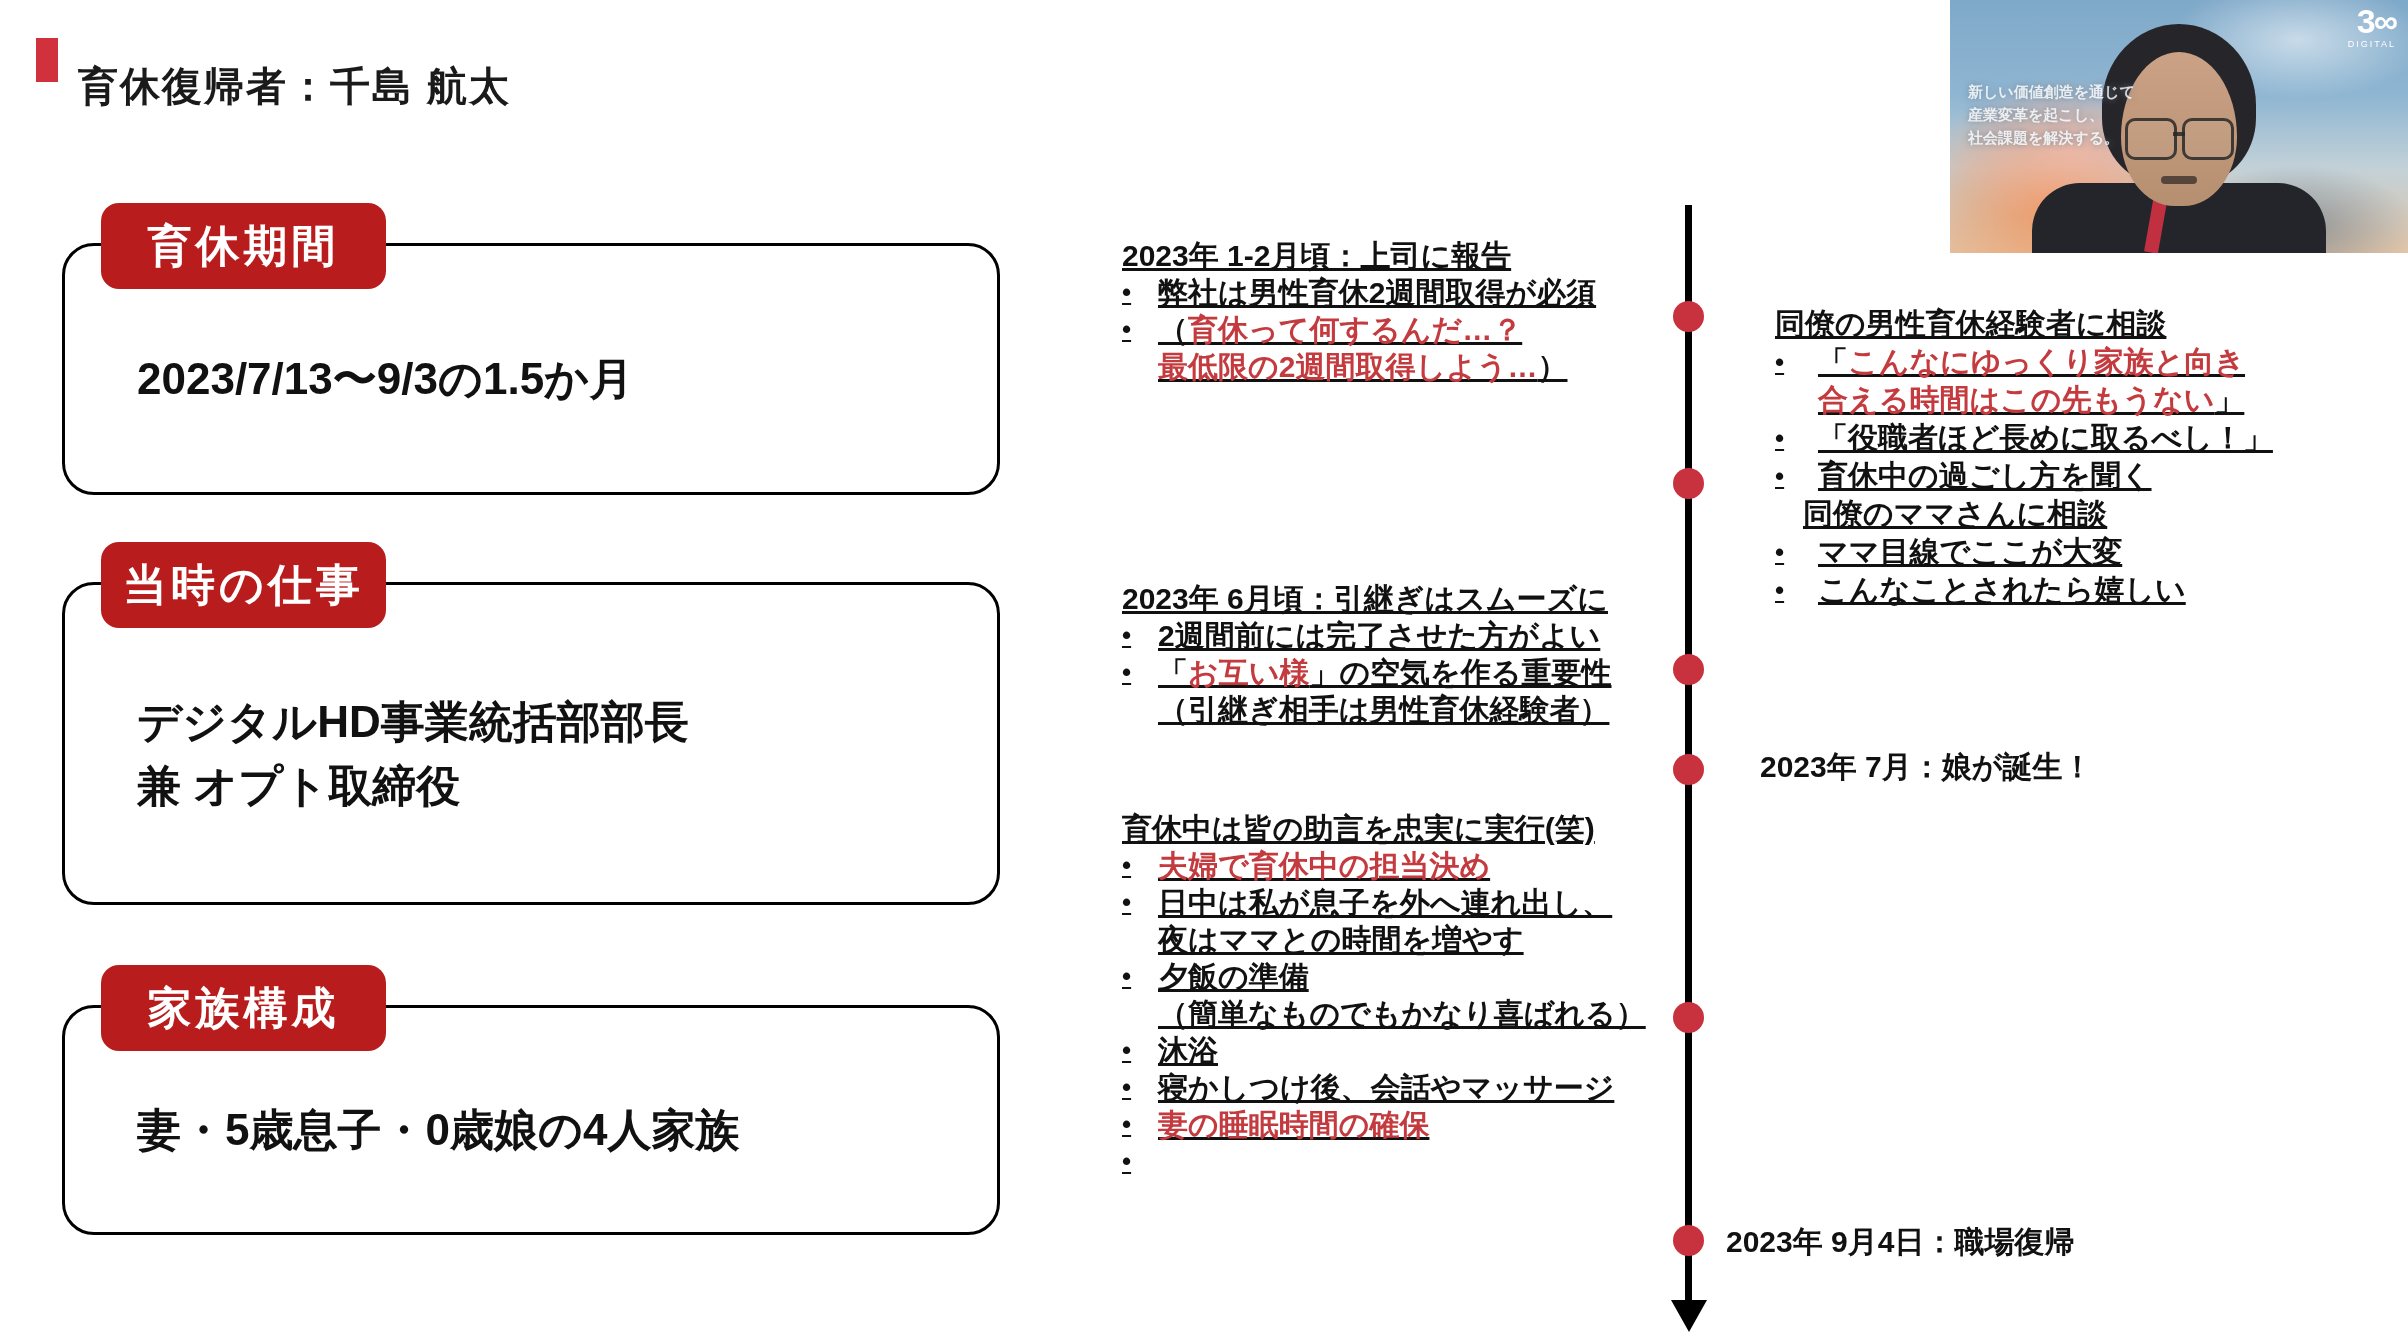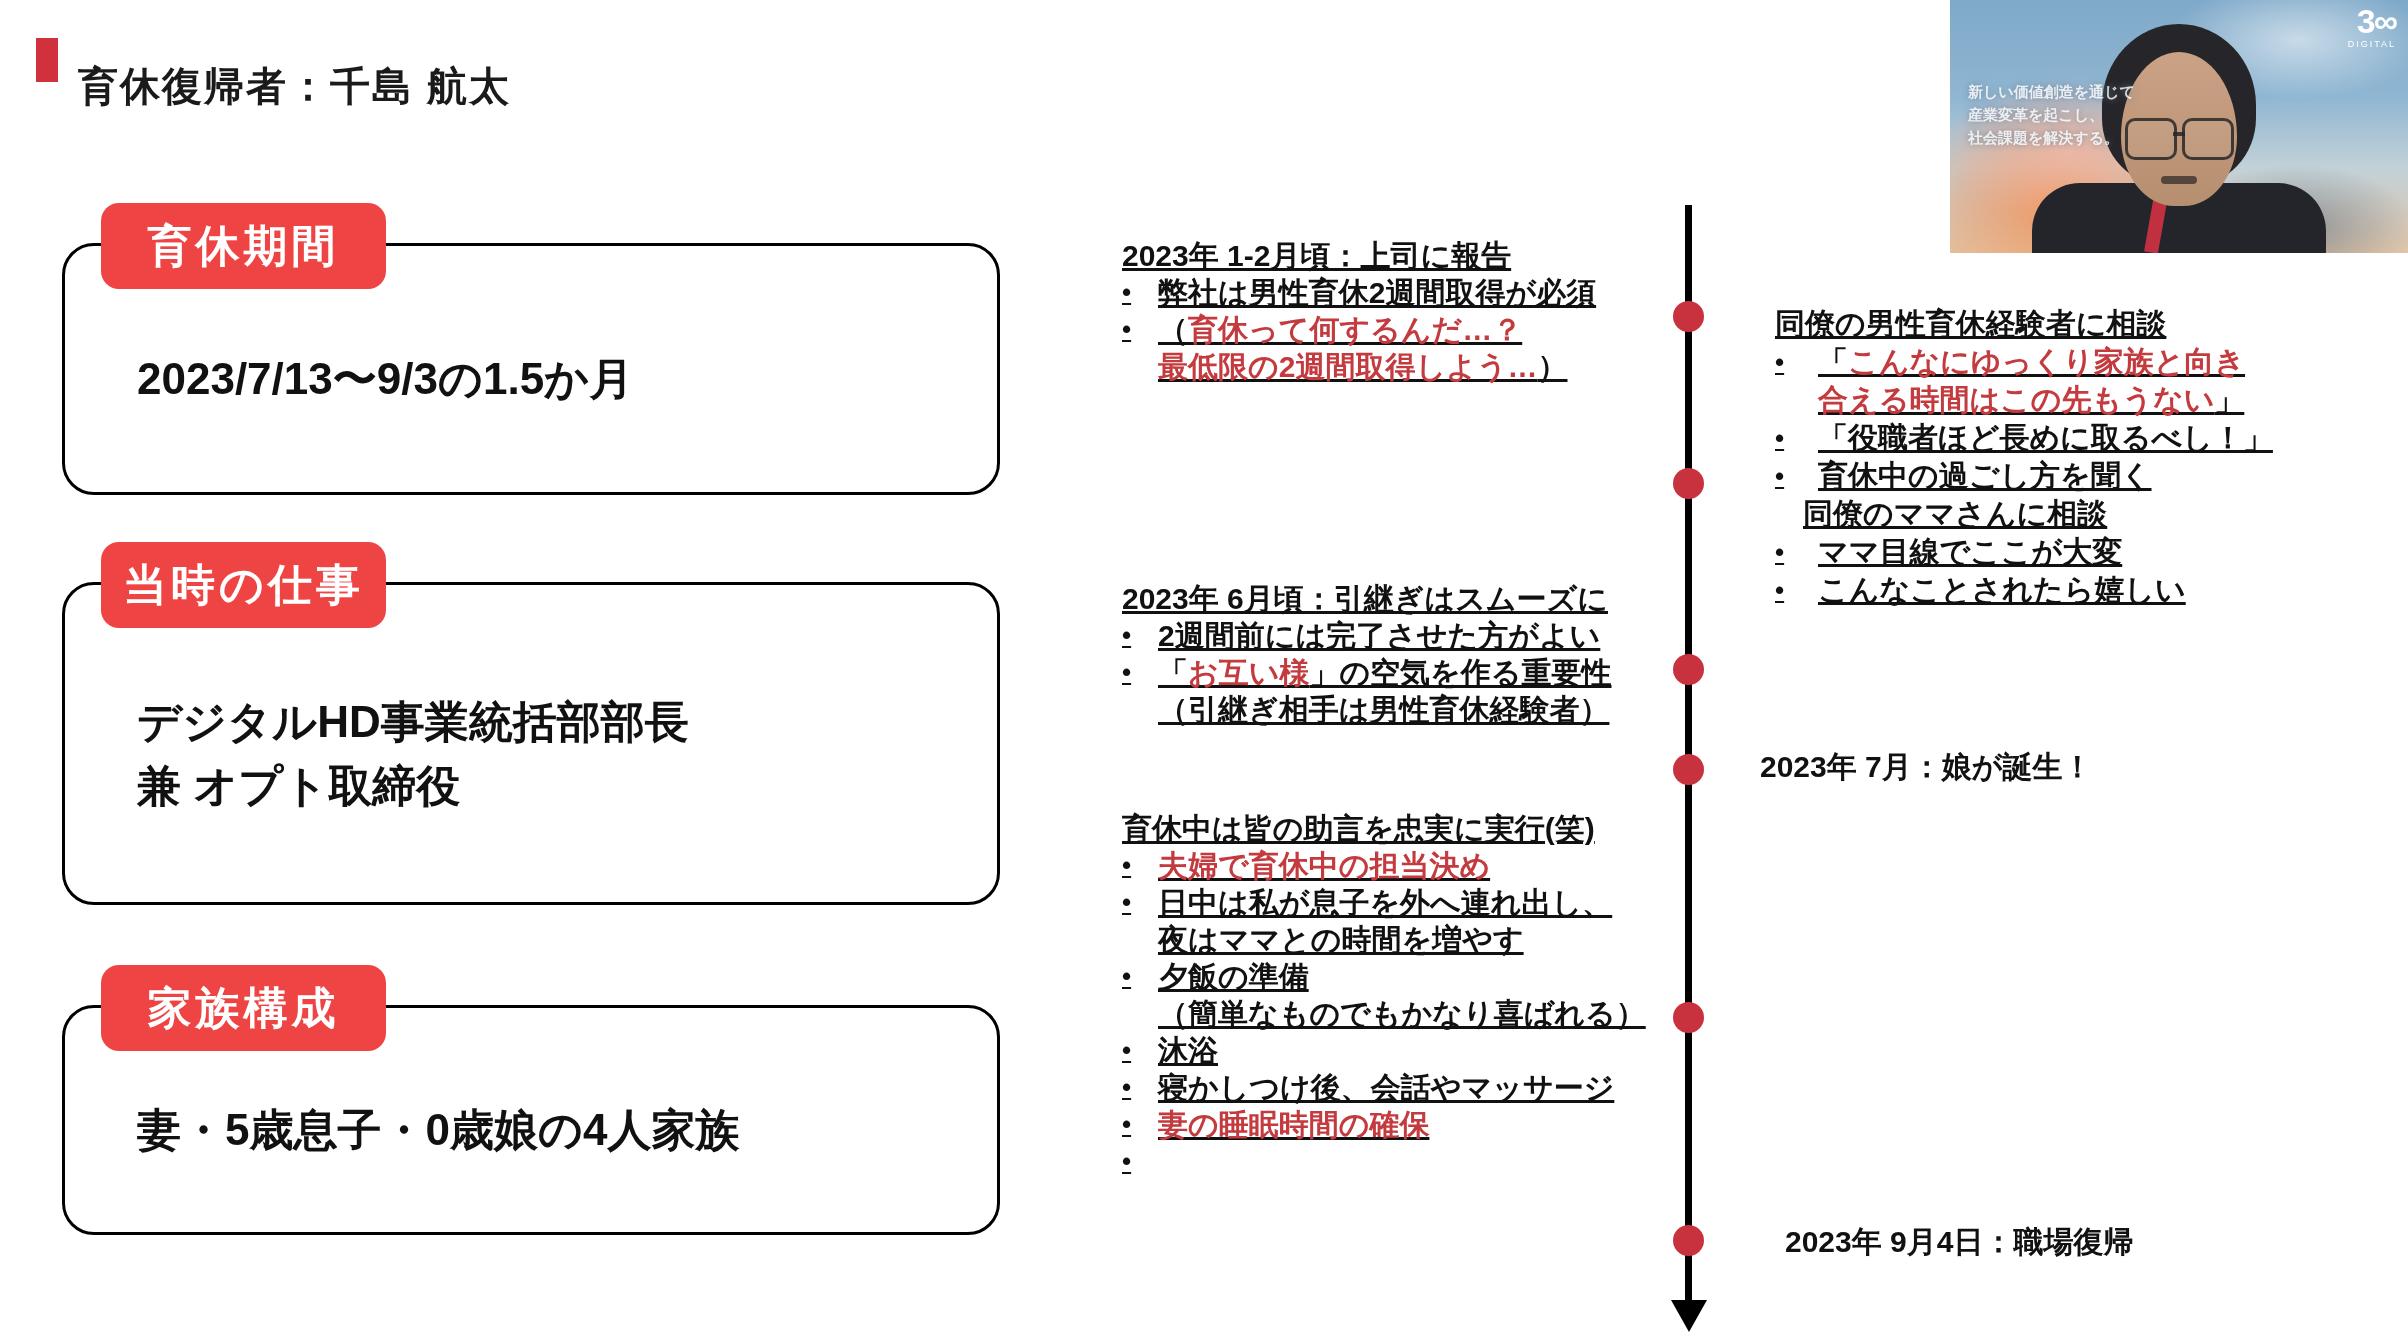--- a/index.html
+++ b/index.html
@@ -8,21 +8,21 @@
 
   
   .title-bar{position:absolute;left:36px;top:38px;width:22px;height:44px;background:#D0313D;}
   .slide-title{position:absolute;left:78px;top:32px;font-size:40px;font-weight:bold;color:#1a1a1a;letter-spacing:2px;}
 
   
   .pbox{position:absolute;left:62px;width:938px;border:3px solid #000;border-radius:32px;background:#fff;box-sizing:border-box;}
   #pbox-0{top:243px;height:252px;}
   #pbox-1{top:582px;height:323px;}
   #pbox-2{top:1005px;height:230px;}
-  .pbox-label{position:absolute;left:36px;top:-43px;width:285px;height:86px;background:#ef4444;color:#fff;
+  .pbox-label{position:absolute;left:36px;top:-43px;width:285px;height:86px;background:#b91c1c;color:#fff;
               font-size:44px;font-weight:bold;border-radius:18px;display:flex;align-items:center;justify-content:center;letter-spacing:4px;}
   .pbox-content{position:absolute;left:72px;right:30px;top:0;height:100%;display:flex;flex-direction:column;
                 justify-content:center;gap:6px;padding-top:20px;box-sizing:border-box;}
   .pbox-line{font-size:44px;font-weight:bold;color:#111;line-height:1.3;}
 
   
   .tblock{position:absolute;font-size:30px;font-weight:bold;color:#111;line-height:37px;text-decoration:underline;}
   #block-a{left:1122px;top:237px;width:578px;}
   #block-b{left:1122px;top:580px;width:588px;}
   #block-c{left:1122px;top:810px;width:588px;}
@@ -35,21 +35,21 @@
   #block-r1 .tl-line.cont .segs{padding-left:43px;}
   .red{color:#C43B3F;}
 
   
   #timeline-line{position:absolute;left:1685px;top:205px;width:7px;height:1100px;background:#000;}
   #timeline-arrow{position:absolute;left:1671px;top:1300px;width:0;height:0;
                   border-left:18px solid transparent;border-right:18px solid transparent;border-top:32px solid #000;}
   .t-dot{position:absolute;left:1673px;width:31px;height:31px;border-radius:50%;background:#C8323E;}
   .t-event{position:absolute;font-size:30px;font-weight:bold;color:#111;}
   #event-birth{left:1760px;top:747px;}
-  #event-return{left:1785px;top:1222px;}
+  #event-return{left:1726px;top:1222px;}
 
   
   #webcam{position:absolute;left:1950px;top:0;width:458px;height:253px;overflow:hidden;
           background:linear-gradient(180deg,#7FA9C9 0%,#8FB6D2 38%,#C2D1D8 66%,#E3C6A8 100%);}
   .sky-warm{position:absolute;left:-60px;bottom:-70px;width:330px;height:240px;
             background:radial-gradient(ellipse,rgba(240,148,92,0.95),rgba(240,148,92,0) 65%);}
   .sky-pink{position:absolute;left:-20px;top:70px;width:280px;height:160px;
             background:radial-gradient(ellipse,rgba(243,186,170,0.75),rgba(243,186,170,0) 65%);}
   .sky-cloud{position:absolute;right:-40px;top:-30px;width:300px;height:140px;
              background:radial-gradient(ellipse,rgba(255,255,255,0.55),rgba(255,255,255,0) 60%);}

